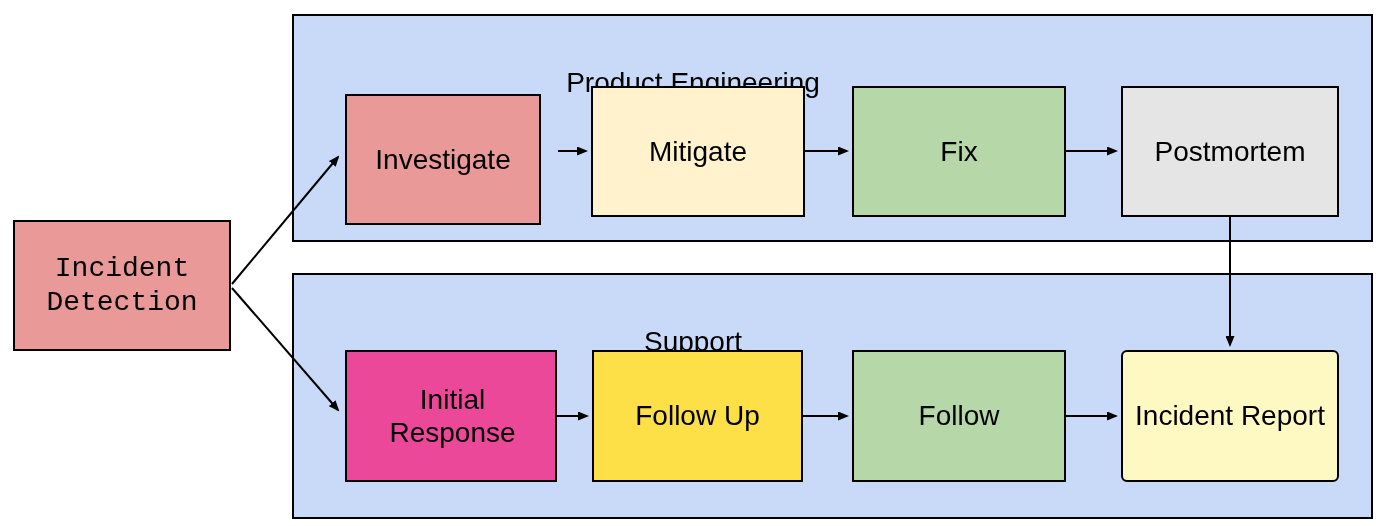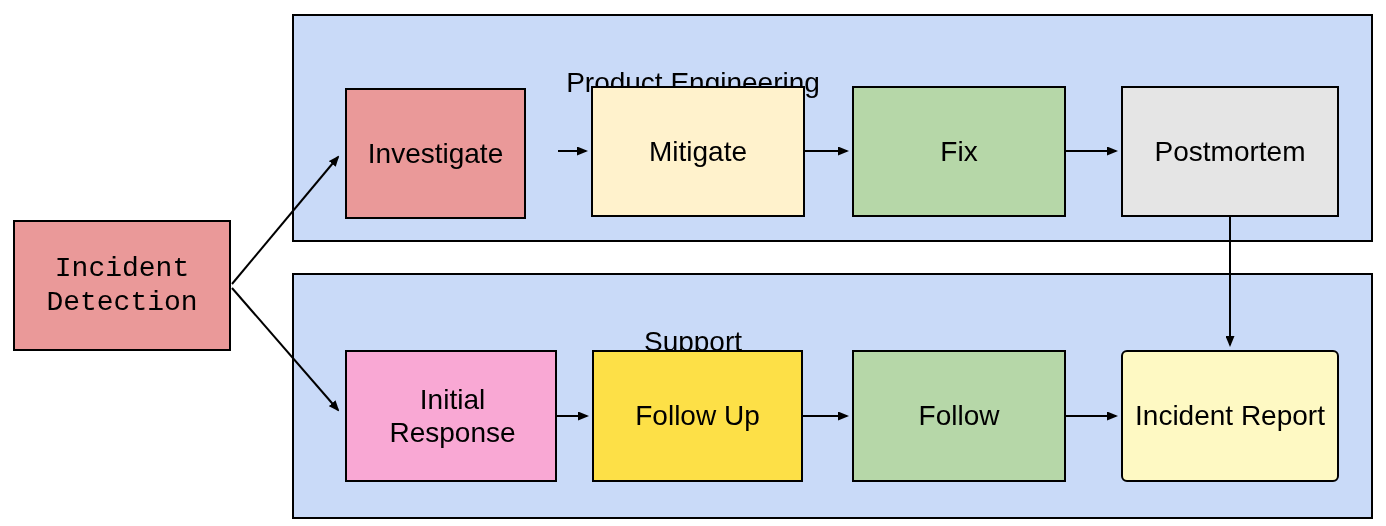--- a/index.html
+++ b/index.html
@@ -39,21 +39,21 @@
     z-index: 3;
     padding: 2px 8px;
   }
   #lane-pe   { left: 292px; top: 14px;  width: 1081px; height: 228px; }
   #lane-sup  { left: 292px; top: 273px; width: 1081px; height: 246px; }
   #title-pe  { top: 30px; }
   #title-sup { top: 289px; text-decoration: underline; }
 
   #n-detect  { left: 13px;  top: 220px; width: 218px; height: 131px; font-family: Liberation Mono, monospace; }
 
-  #n-invest  { left: 345px;  top: 88px; width: 181px; height: 131px; }
+  #n-invest  { left: 345px;  top: 94px; width: 196px; height: 131px; }
   #n-mitig   { left: 591px;  top: 86px; width: 214px; height: 131px; }
   #n-fix     { left: 852px;  top: 86px; width: 214px; height: 131px; }
   #n-postm   { left: 1121px; top: 86px; width: 218px; height: 131px; }
 
   #n-initresp { left: 345px;  top: 350px; width: 212px; height: 132px; }
   #n-followup { left: 592px;  top: 350px; width: 211px; height: 132px; }
   #n-close    { left: 852px;  top: 350px; width: 214px; height: 132px; }
   #n-report   { left: 1121px; top: 350px; width: 218px; height: 132px; }
 
   svg.connectors {
@@ -80,21 +80,21 @@
   <div class="node" id="n-detect" style="background-color: rgb(234, 153, 153);">Incident Detection</div>
 
   <div class="node" id="n-invest" style="background-color: rgb(234, 153, 153);">Investigate</div>
 
   <div class="node" id="n-fix" style="background-color: rgb(182, 215, 168);">Fix</div>
 
   <div class="node" id="n-mitig" style="background-color: rgb(255, 242, 204);">Mitigate</div>
 
   <div class="node" id="n-postm" style="background-color: #e5e5e5;">Postmortem</div>
 
-  <div class="node" id="n-initresp" style="background-color: #f9a8d4; padding-left: 11px;">Initial Response</div>
+  <div class="node" id="n-initresp" style="background-color: #ec4899; padding-left: 11px;">Initial Response</div>
 
   <div class="node" id="n-followup" style="background-color: #fde047;">Follow Up</div>
 
   <div class="node" id="n-close" style="background-color: rgb(182, 215, 168);">Follow</div>
 
   <div class="node" id="n-report" style="background-color: #fef9c3; border-radius: 6px;">Incident Report</div>
 
   <svg class="connectors" viewBox="0 0 1386 526" xmlns="http://www.w3.org/2000/svg">
     <defs>
       <marker id="arrowhead" markerWidth="11" markerHeight="9" refX="9" refY="4.5" orient="auto" markerUnits="userSpaceOnUse">

